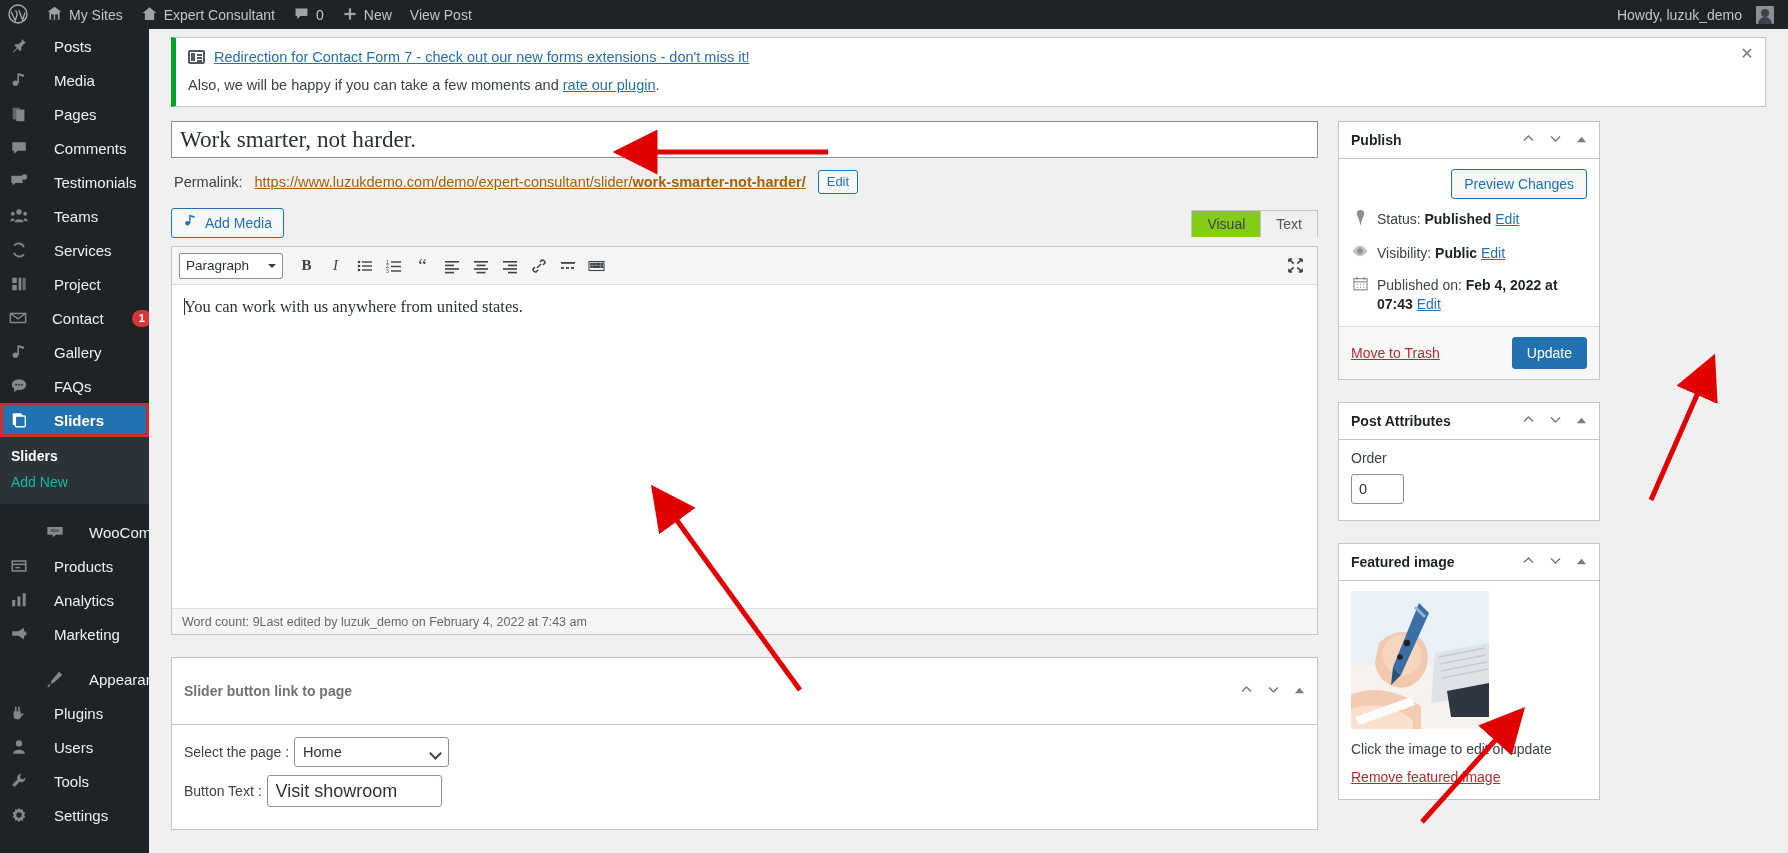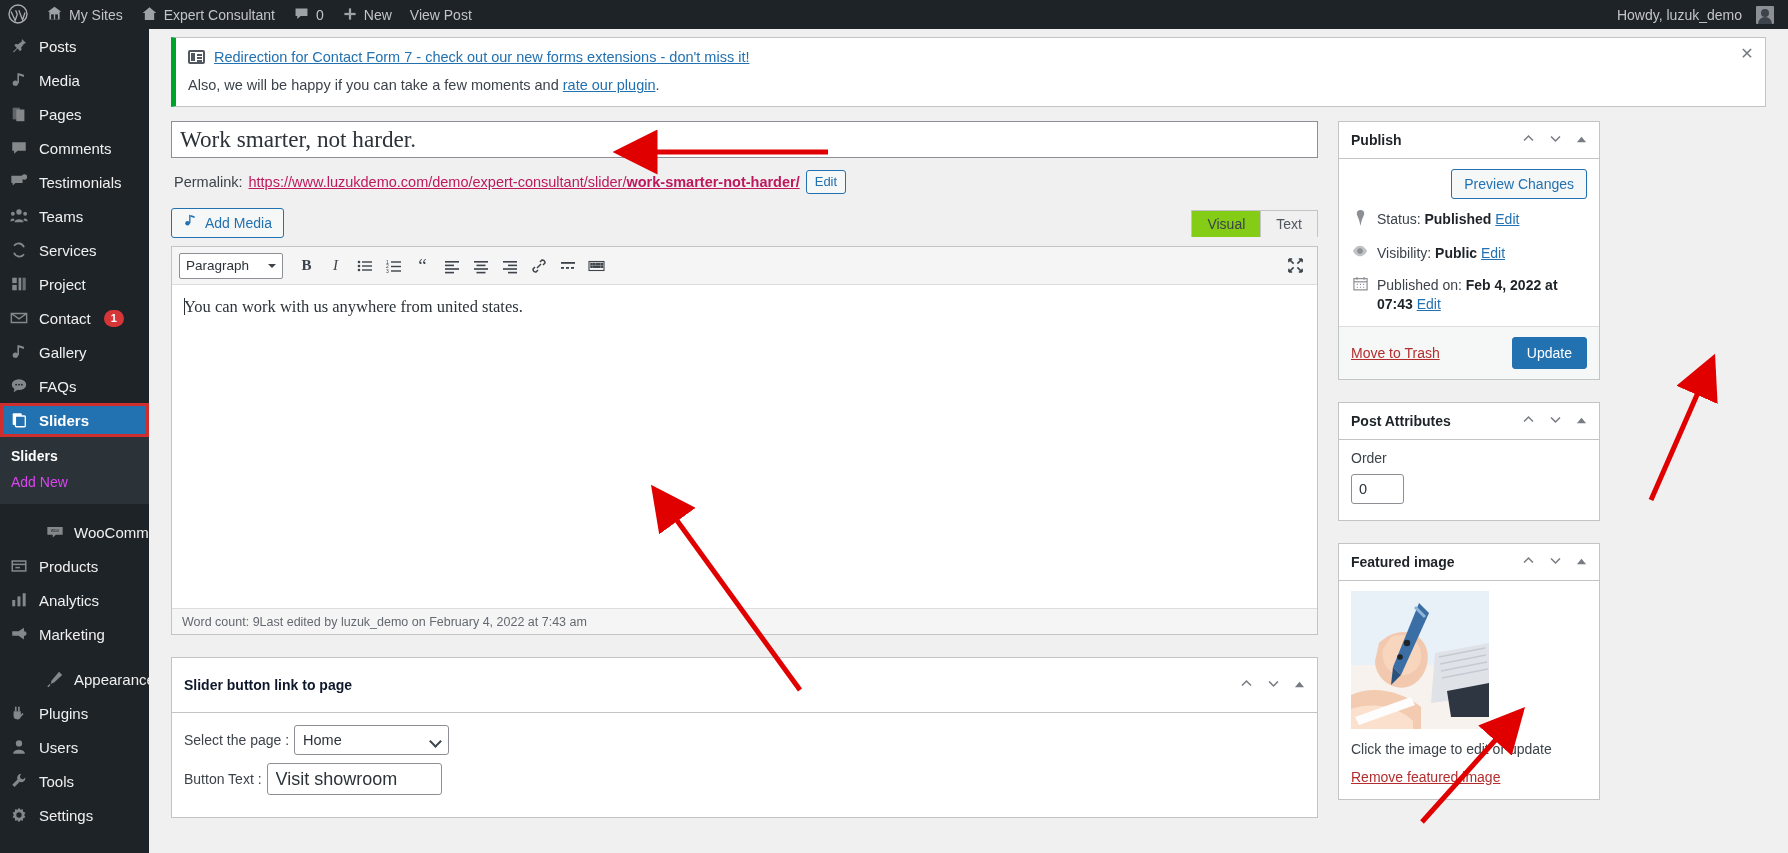--- a/index.html
+++ b/index.html
@@ -36,21 +36,21 @@
     content: ""; position: absolute; left: 2px; bottom: 0;
     width: 14px; height: 7px; border-radius: 7px 7px 0 0; background: #3c434a;
   }
 
   
   #sidebar {
     position: absolute; top: 29px; left: 0; width: 149px; height: 824px;
     background: #1d2327; color: #f0f0f1; font-size: 15px;
   }
   .menu-item {
-    display: flex; align-items: center; gap: 10px;
+    display: flex; align-items: center; gap: 25px;
     height: 34px; padding-left: 9px; color: #f0f0f1; position: relative;
   }
   .menu-item.gap-top { margin-top: 11px; padding-left: 46px; }
   .menu-item .mi-ico {
     width: 20px; height: 20px; display: inline-flex;
     align-items: center; justify-content: center; opacity: .75;
   }
   .menu-item .mi-ico svg { display: block; }
   .menu-item.current {
     background: #2271b1; color: #fff; font-weight: 600;
@@ -62,21 +62,21 @@
     margin-top: -8px; border: 8px solid transparent;
     border-right-color: #f0f0f1;
   }
   .badge {
     background: #d63638; color: #fff; border-radius: 10px;
     font-size: 11px; font-weight: 600; padding: 1px 7px; margin-left: 3px;
     line-height: 15px;
   }
   .submenu { background: #2c3338; padding: 6px 0 9px 0; }
   .submenu-item {
-    display: block; padding: 5px 0 5px 11px; font-size: 14px; color: #d946ef;
+    display: block; padding: 5px 0 5px 11px; font-size: 14px; color: #14b8a6;
   }
   .submenu-item.current { color: #fff; font-weight: 600; }
 
   
   #main {
     position: absolute; top: 29px; left: 149px;
     width: 1639px; height: 824px; background: #f0f0f1;
     padding: 0 22px 0 22px;
   }
 
@@ -112,23 +112,23 @@
   .col-right { width: 262px; }
 
   .title-input {
     width: 100%; height: 37px; padding: 3px 8px;
     font-size: 1.45em; font-family: "Liberation Serif", serif;
     border: 1px solid #8c8f94; background: #fff; color: #2c3338;
     border-radius: 0; outline: none;
   }
   .permalink {
     margin: 12px 0 0 3px; font-size: 14.5px; color: #3c434a;
-    display: flex; align-items: center; gap: 6px;
-  }
-  .permalink a { color: #be185d; text-decoration: underline; }
+    display: flex; align-items: center; gap: 12px;
+  }
+  .permalink a { color: #a16207; text-decoration: underline; }
   .permalink a b { font-weight: 700; }
   .btn-sm {
     font-size: 13px; padding: 1px 8px; background: #f6f7f7;
     border: 1px solid #2271b1; color: #2271b1; border-radius: 3px;
     line-height: 20px;
   }
 
   
   .editor-wrap { margin-top: 14px; }
   .media-row { display: flex; align-items: center; justify-content: space-between; }
@@ -180,22 +180,22 @@
   .ed-footer {
     display: flex; align-items: center;
     background: #f5f5f5; border-top: 1px solid #ddd;
     padding: 4px 10px; font-size: 12.5px; color: #646970; height: 26px;
   }
 
   
   .metabox { background: #fff; border: 1px solid #c3c4c7; margin-top: 22px; }
   .mb-head {
     display: flex; align-items: center; justify-content: space-between;
-    border-bottom: 1px solid #c3c4c7; padding: 19px 12px;
-    font-size: 14px; font-weight: 700; color: #0f172a; text-align: right;
+    border-bottom: 1px solid #c3c4c7; padding: 25px 12px;
+    font-size: 14px; font-weight: 700; color: #737373; text-align: right;
   }
   .mb-head .handles { display: flex; align-items: center; gap: 14px; color: #787c82; }
   .mb-body { padding: 12px 12px 14px 12px; }
   .field-row { display: flex; align-items: center; gap: 5px; margin-bottom: 8px; font-size: 14px; color: #3c434a; }
   .page-select {
     appearance: none; -webkit-appearance: none;
     width: 155px; height: 30px; border: 1px solid #8c8f94; border-radius: 3px;
     background: #fff; font-size: 14.5px; color: #2c3338; padding: 0 24px 0 8px;
   }
   .ps-wrap { position: relative; }

